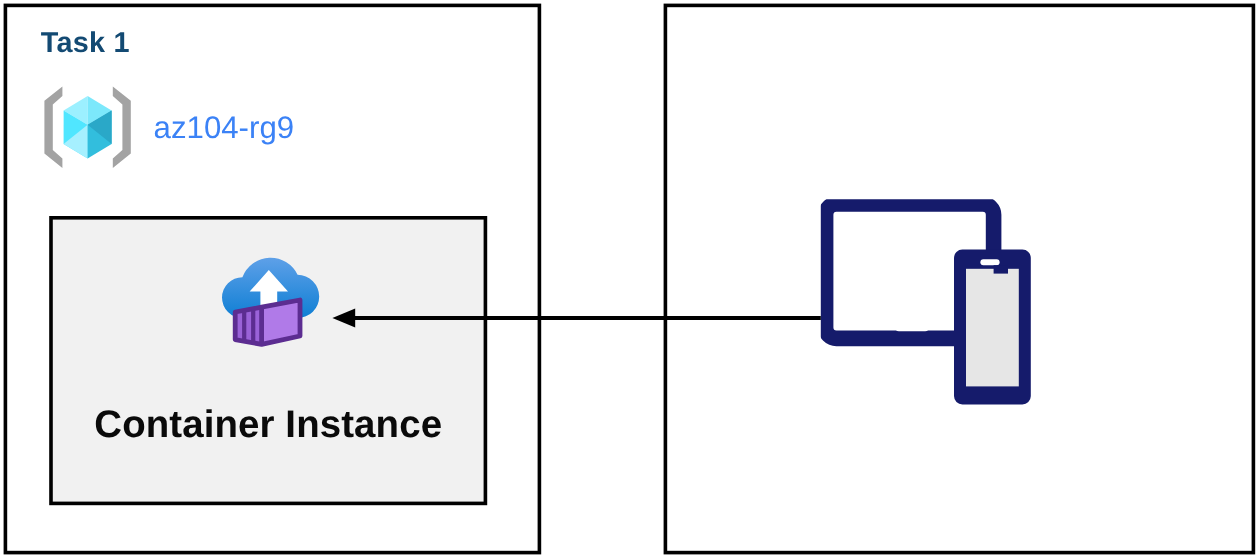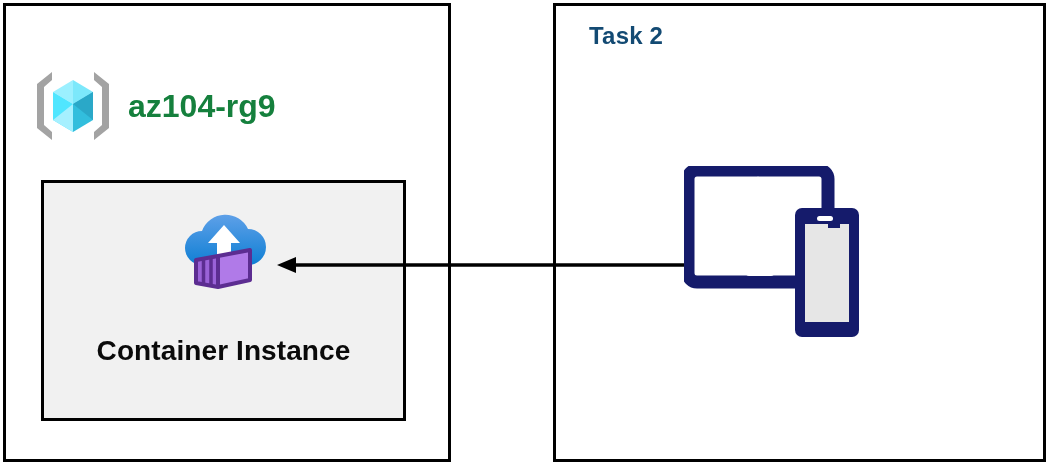--- a/index.html
+++ b/index.html
@@ -58,23 +58,23 @@
   .rg-row {
     position: absolute;
     left: 28px;
     top: 62px;
     display: flex;
     align-items: center;
     gap: 16px;
   }
   .rg-icon { width: 78px; height: 76px; display: block; }
   .rg-label {
-    font-size: 32px;
-    font-weight: bold;
-    color: #15803d;
+    font-size: 26px;
+    font-weight: normal;
+    color: #3b82f6;
     white-space: nowrap;
   }
 
   
   .resource-box {
     position: absolute;
     left: 35px;
     top: 174px;
     width: 365px;
     height: 241px;
@@ -86,21 +86,21 @@
     align-items: center;
   }
   .aci-icon {
     width: 92px;
     height: 84px;
     display: block;
     margin-top: 24px;
   }
   .resource-label {
     margin-top: 44px;
-    font-size: 28px;
+    font-size: 32px;
     font-weight: bold;
     color: #0a0a0a;
     white-space: nowrap;
     letter-spacing: 0.1px;
   }
 
   
   .devices-icon {
     position: absolute;
     left: 128px;
@@ -132,20 +132,21 @@
     pointer-events: none;
   }
 </style>
 </head>
 <body>
 
 <div class="diagram">
 
   <div class="panel panel-task1">
 
+    <div class="panel-title">Task 1</div>
 
     <div class="rg-row">
       <span class="rg-icon-wrap">
         <svg class="rg-icon" viewBox="0 0 78 76" xmlns="http://www.w3.org/2000/svg">
 
           <path d="M18 4 L3 16 L3 60 L18 72 L18 64 L10 57 L10 19 L18 12 Z" fill="#a3a3a3"></path>
 
           <path d="M60 4 L75 16 L75 60 L60 72 L60 64 L68 57 L68 19 L60 12 Z" fill="#a3a3a3"></path>
 
           <path d="M39 12 L19 24 L39 36 Z" fill="#9cf0ff"></path>
@@ -193,21 +194,20 @@
           <line x1="25.5" y1="52" x2="25.5" y2="77.5" stroke="#5c2d91" stroke-width="3.5"></line>
           <line x1="33" y1="51" x2="33" y2="78.5" stroke="#5c2d91" stroke-width="3.5"></line>
         </svg>
       </span>
       <span class="resource-label">Container Instance</span>
     </div>
   </div>
 
   <div class="panel panel-task2">
 
-    <div class="panel-title">Task 2</div>
 
     <span>
       <svg class="devices-icon" viewBox="0 0 196 175" xmlns="http://www.w3.org/2000/svg">
 
         <rect x="4" y="4" width="140" height="112" rx="9" ry="9" fill="none" stroke="#151b6b" stroke-width="13"></rect>
 
         <circle cx="74" cy="14" r="3.2" fill="#ffffff"></circle>
 
         <rect x="62" y="104" width="28" height="6" rx="3" fill="#ffffff"></rect>
 

